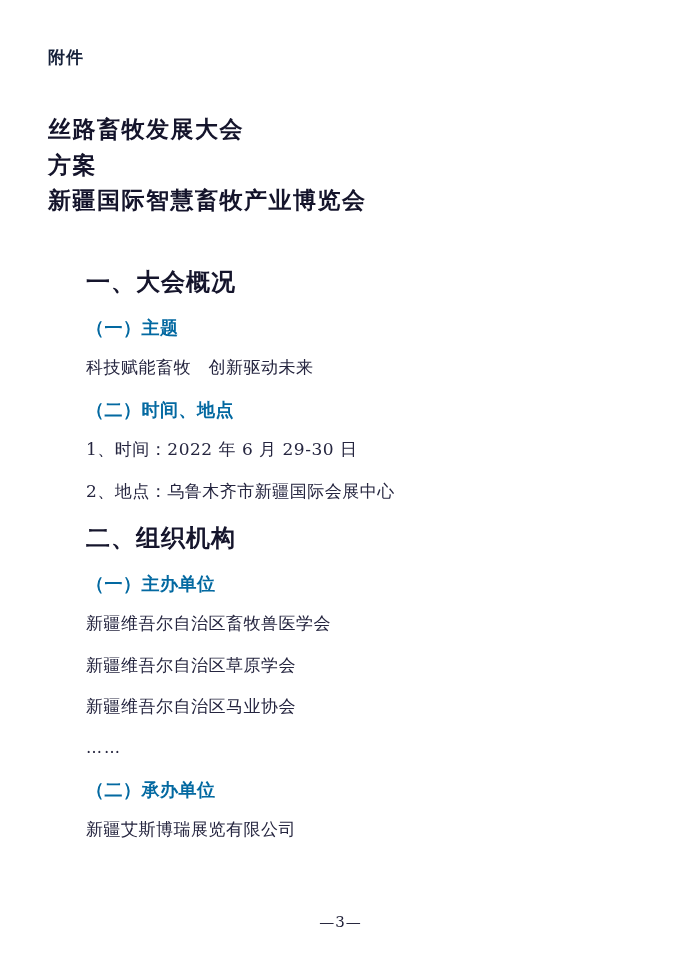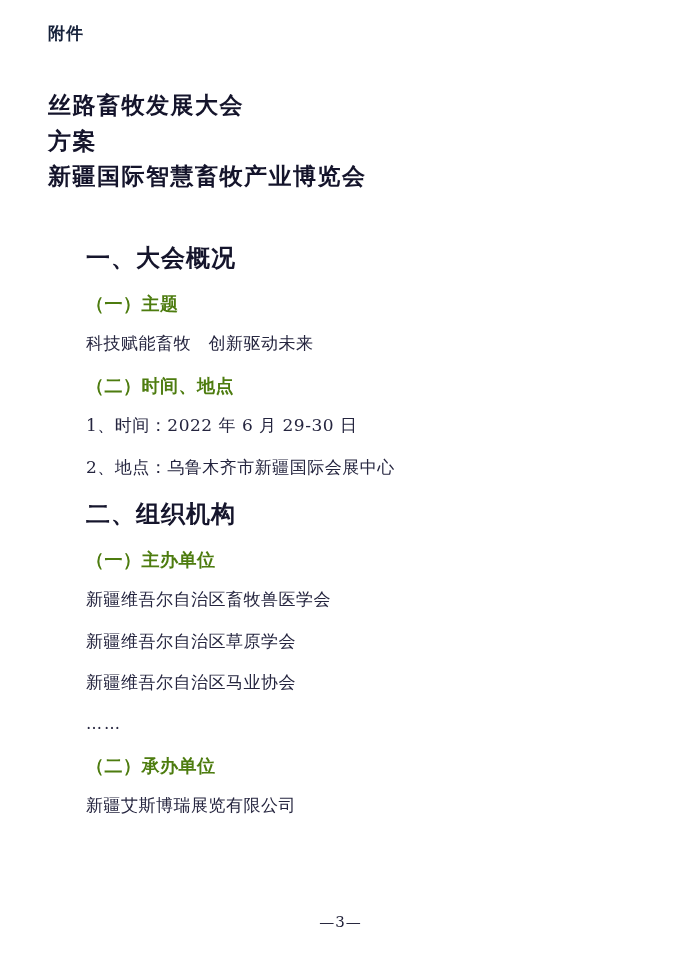--- a/index.html
+++ b/index.html
@@ -13,21 +13,21 @@
     font-family: "DejaVu Serif", "Liberation Serif", serif;
     color: #1a1a2e;
     position: relative;
     overflow: hidden;
   }
   .page {
     position: relative;
     width: 681px;
     height: 957px;
     box-sizing: border-box;
-    padding: 12px 52px 0 48px;
+    padding: 36px 52px 0 48px;
   }
   .attachment-label {
     font-size: 17px;
     font-weight: 600;
     color: #16213a;
     letter-spacing: 1px;
     margin-top: 10px;
     margin-bottom: 0;
   }
   .title-block {
@@ -51,21 +51,21 @@
     font-weight: 700;
     color: #15152c;
     letter-spacing: 1px;
     margin: 0 0 14px 0;
     padding-left: 38px;
     line-height: 1.5;
   }
   .heading-2 {
     font-size: 18px;
     font-weight: 700;
-    color: #4d7c0f;
+    color: #0369a1;
     letter-spacing: 0.5px;
     margin: 0 0 14px 0;
     padding-left: 38px;
     line-height: 1.5;
   }
   .para {
     font-size: 17px;
     font-weight: 400;
     color: #25253f;
     letter-spacing: 0.5px;

